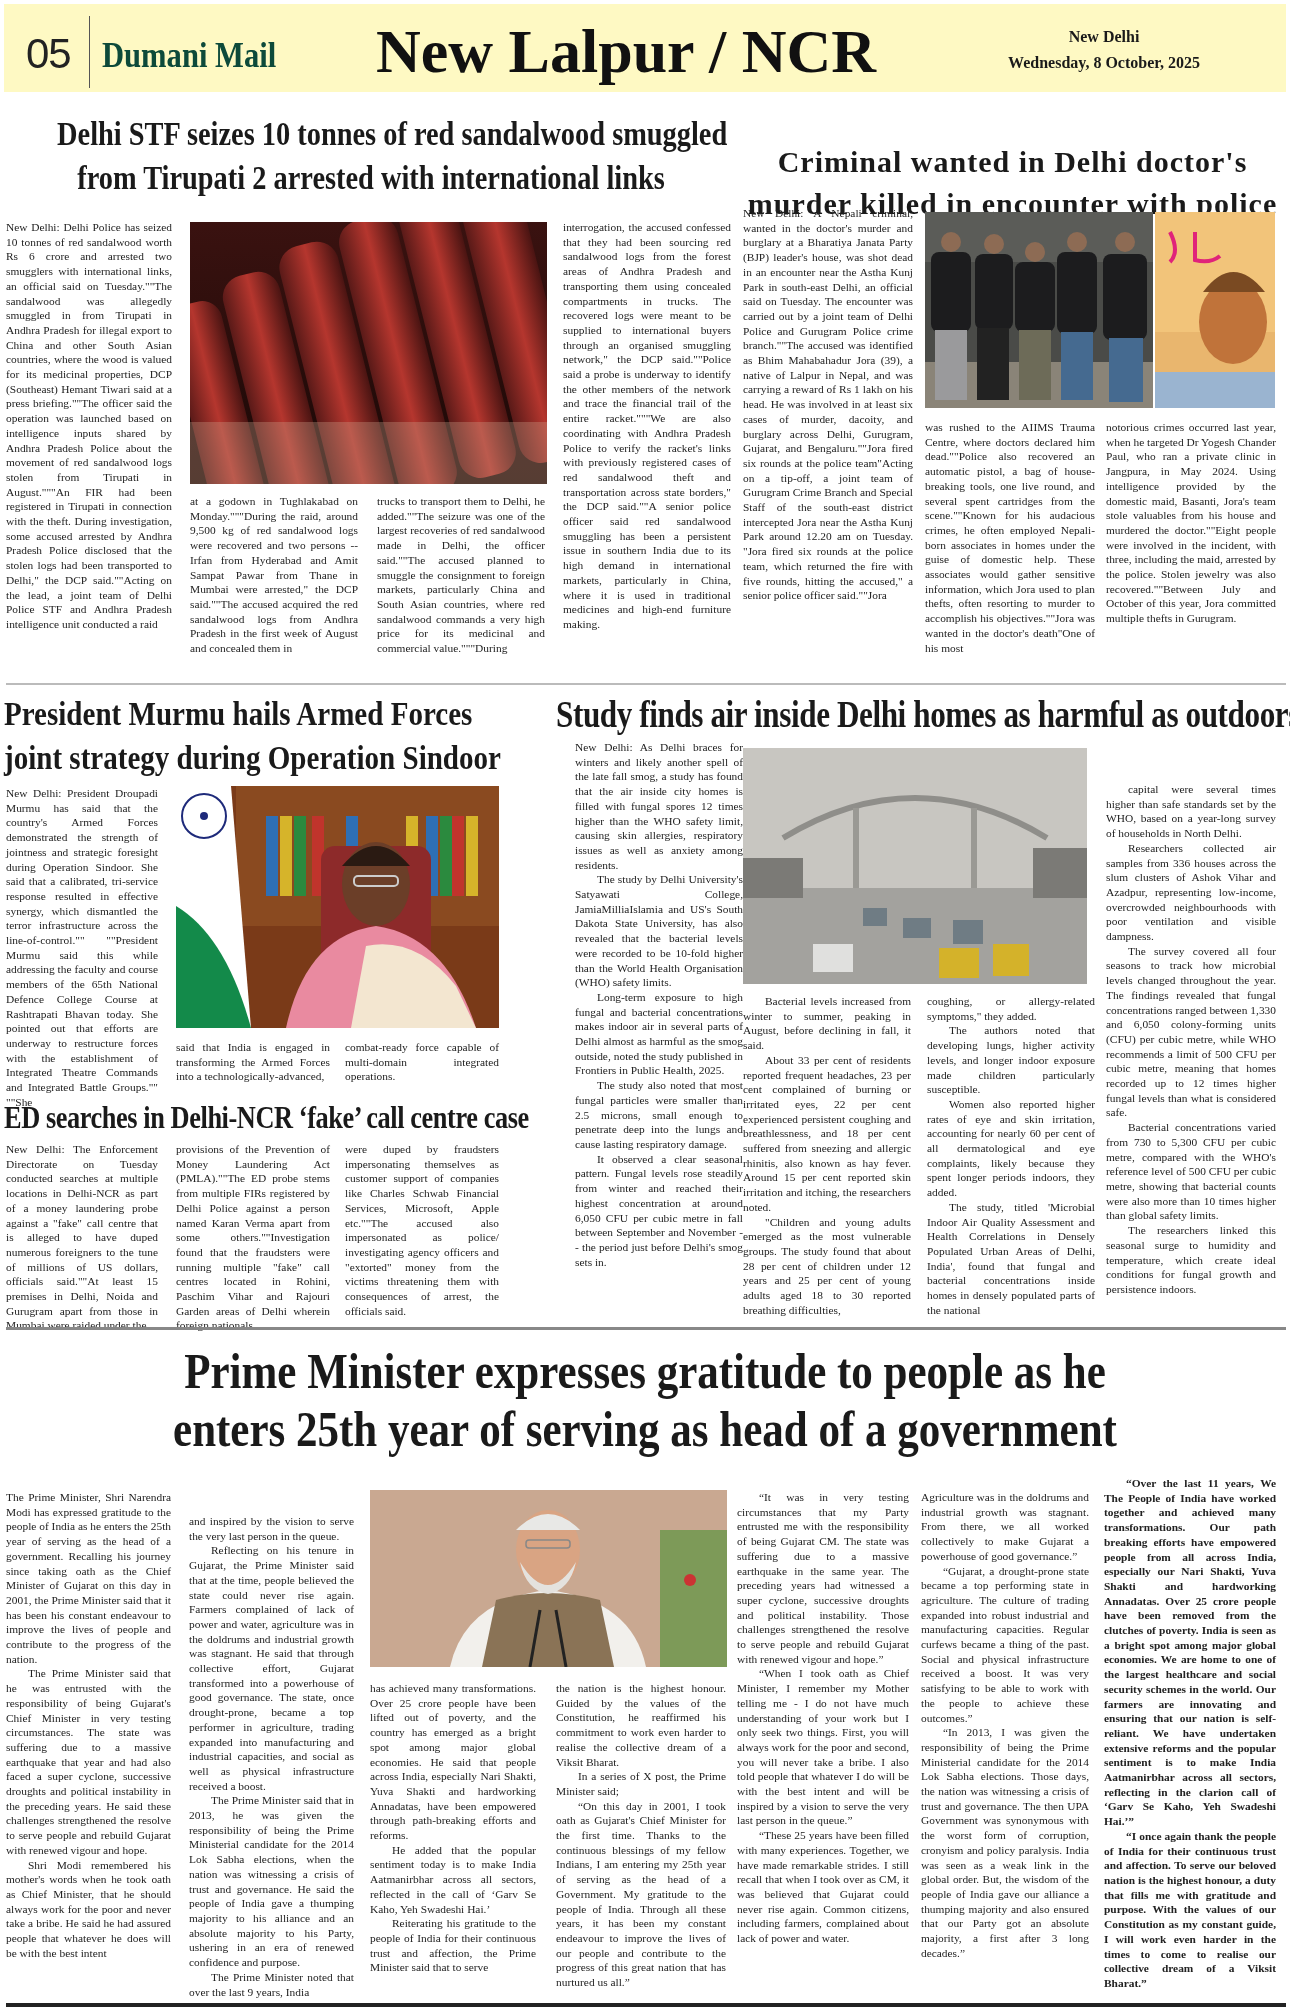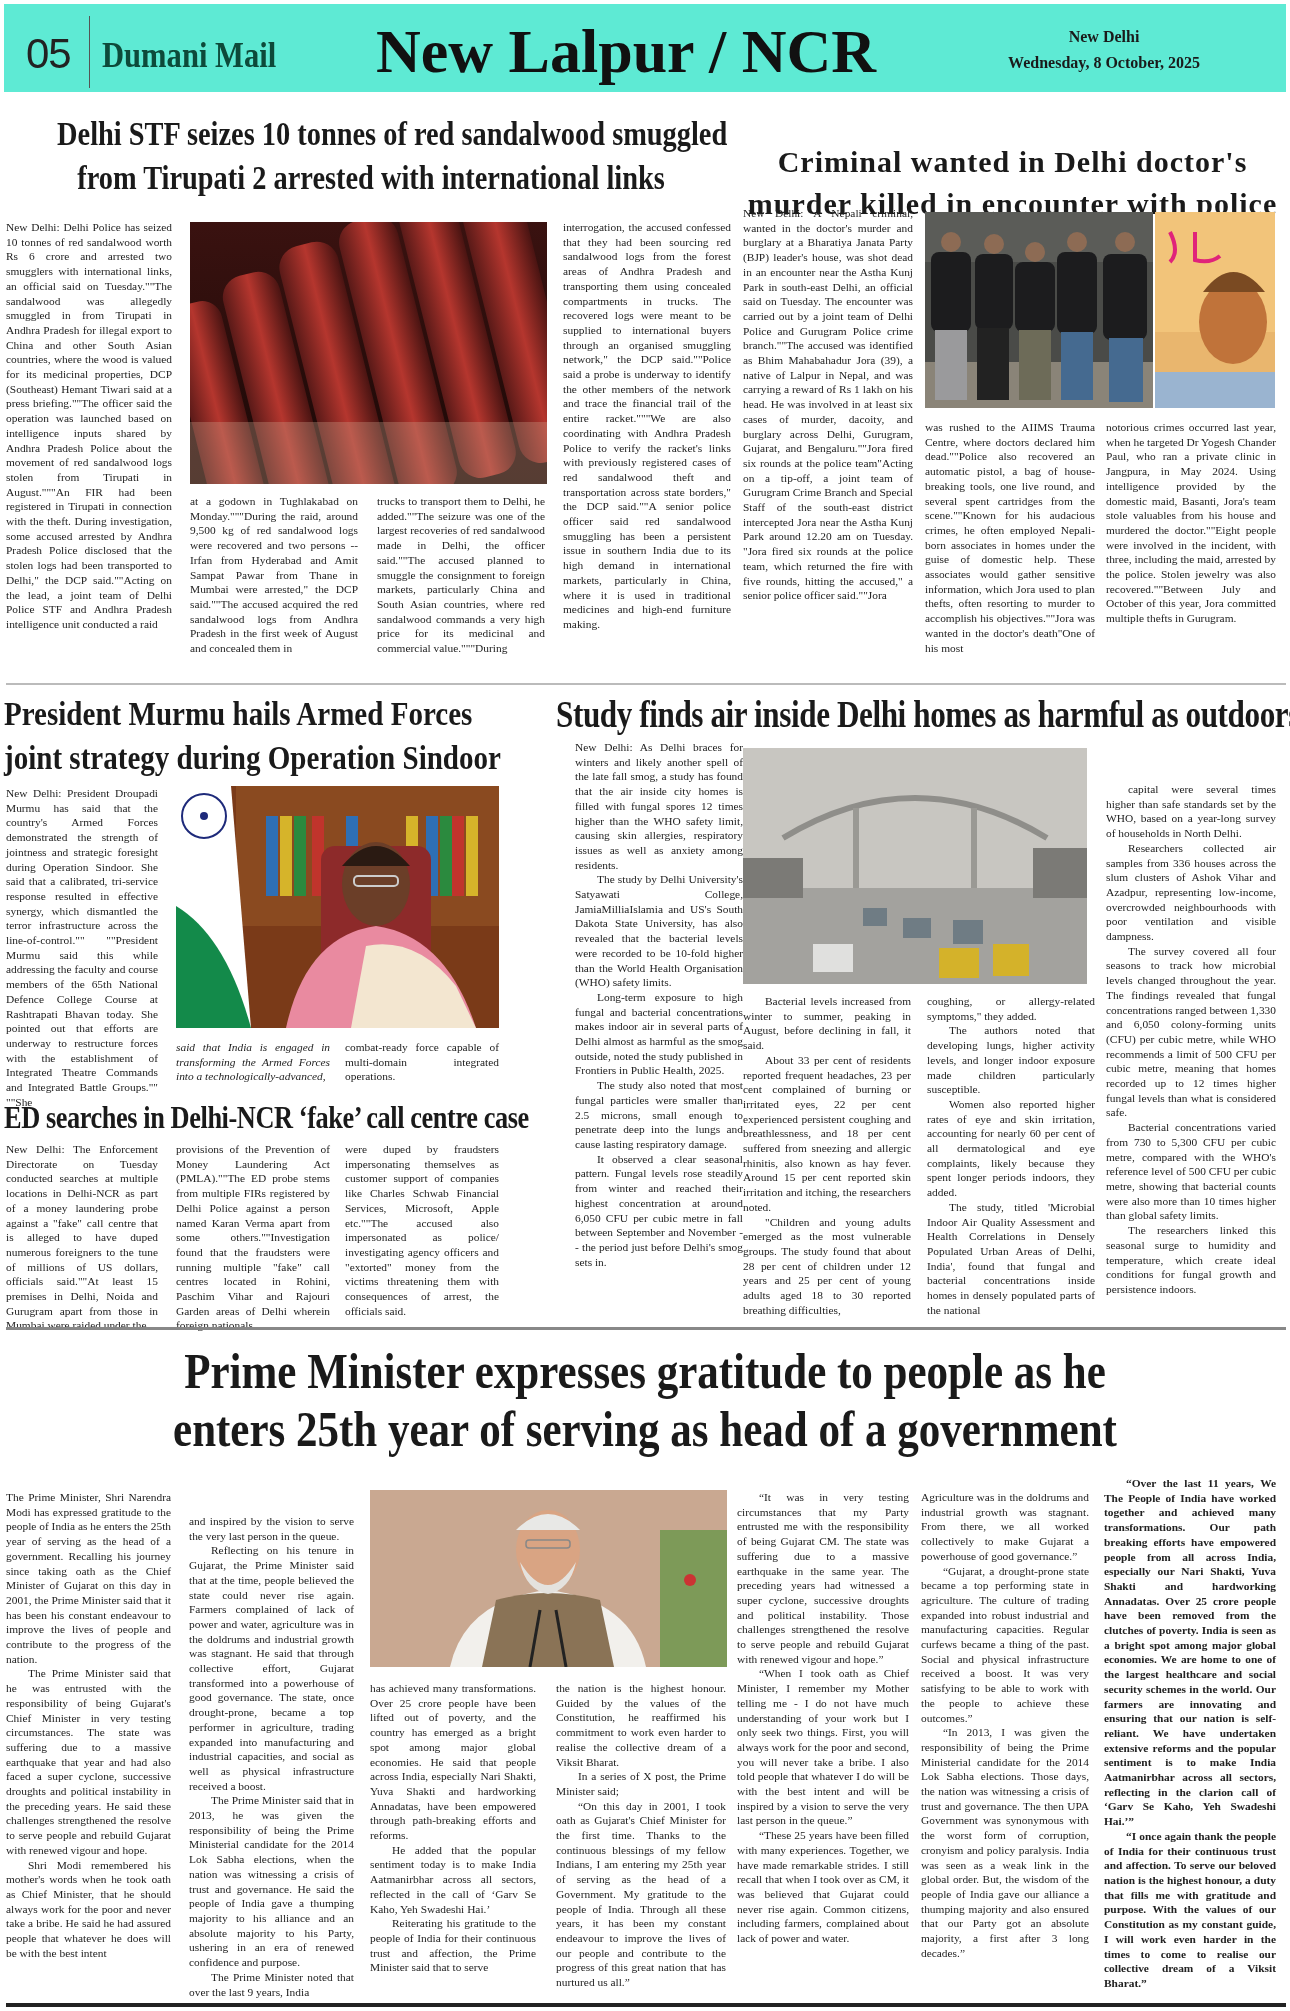--- a/index.html
+++ b/index.html
@@ -1,19 +1,19 @@
 <!DOCTYPE html>
 <html><head>
 <meta charset="utf-8">
 <style>
   * { box-sizing: border-box; margin: 0; padding: 0; }
   html, body { width: 1290px; height: 2011px; background: #ffffff; overflow: hidden; }
   body { font-family: "Liberation Serif", "DejaVu Serif", serif; color: #1a1a1a; position: relative; }
 
-  .masthead { position: absolute; left: 4px; top: 4px; width: 1282px; height: 88px; background: #5eead4; }
+  .masthead { position: absolute; left: 4px; top: 4px; width: 1282px; height: 88px; background: #fef9c3; }
   .page-no { position: absolute; left: 22px; top: 26px; font-size: 42px; font-weight: 300; color: #222; font-family: "Liberation Sans", sans-serif; letter-spacing: -1px; }
   .mh-divider { position: absolute; left: 85px; top: 12px; width: 1px; height: 72px; background: #555; }
   .brand { position: absolute; left: 98px; top: 30px; font-size: 36px; font-weight: bold; color: #0d4a3a; font-family: "Liberation Serif", serif; transform: scaleX(0.85); transform-origin: left; }
   .section-title { position: absolute; left: 372px; top: 12px; font-size: 62px; font-weight: bold; color: #111; transform: scaleX(1.0); }
   .dateline { position: absolute; left: 1000px; top: 20px; width: 200px; text-align: center; font-weight: bold; font-size: 16px; line-height: 26px; }
 
   .headline { position: absolute; font-weight: bold; color: #1a1a1a; line-height: 1.15; text-align: center; }
 
   .text { position: absolute; font-size: 11.4px; line-height: 14.7px; text-align: justify; color: #222; }
   .text p { text-indent: 0; }
@@ -164,21 +164,21 @@
       <circle cx="28" cy="30" r="22" fill="none" stroke="#1e2a7a" stroke-width="2"></circle>
       <circle cx="28" cy="30" r="4" fill="#1e2a7a"></circle>
       <rect x="145" y="60" width="110" height="160" rx="14" fill="#8d2a2a"></rect>
       <path d="M110 242 Q130 150 200 140 Q270 150 300 242 Z" fill="#e98aa0"></path>
       <path d="M190 160 Q240 150 280 200 L300 242 H175 Z" fill="#f3e6d0"></path>
       <ellipse cx="200" cy="98" rx="34" ry="42" fill="#6b3e28"></ellipse>
       <path d="M166 80 Q200 40 234 80" fill="#2a1a12"></path>
       <rect x="178" y="90" width="44" height="10" rx="4" fill="none" stroke="#ccc" stroke-width="2"></rect>
     </svg>
   </div>
-  <div class="text" style="left:176px; top:1040px; width:154px;font-style:italic;">said that India is engaged in transforming the Armed Forces into a technologically-advanced,</div>
+  <div class="text" style="left:176px; top:1040px; width:154px;">said that India is engaged in transforming the Armed Forces into a technologically-advanced,</div>
   <div class="text" style="left:345px; top:1040px; width:154px;">combat-ready force capable of multi-domain integrated operations.</div>
 </div>
 
 <div>
   <div class="headline" style="left:4px; top:1098px; width:540px; font-size:31px; line-height:40px; text-align:left;">
     <div style="white-space:nowrap; transform:scaleX(0.85); transform-origin:left; letter-spacing:-0.5px;">ED searches in Delhi-NCR ‘fake’ call centre case</div>
   </div>
   <div class="text" style="left:6px; top:1142px; width:152px;">New Delhi: The Enforcement Directorate on Tuesday conducted searches at multiple locations in Delhi-NCR as part of a money laundering probe against a "fake" call centre that is alleged to have duped numerous foreigners to the tune of millions of US dollars, officials said.""At least 15 premises in Delhi, Noida and Gurugram apart from those in Mumbai were raided under the</div>
   <div class="text" style="left:176px; top:1142px; width:154px;">provisions of the Prevention of Money Laundering Act (PMLA).""The ED probe stems from multiple FIRs registered by Delhi Police against a person named Karan Verma apart from some others.""Investigation found that the fraudsters were running multiple "fake" call centres located in Rohini, Paschim Vihar and Rajouri Garden areas of Delhi wherein foreign nationals</div>
   <div class="text" style="left:345px; top:1142px; width:154px;">were duped by fraudsters impersonating themselves as customer support of companies like Charles Schwab Financial Services, Microsoft, Apple etc.""The accused also impersonated as police/ investigating agency officers and "extorted" money from the victims threatening them with consequences of arrest, the officials said.</div>

